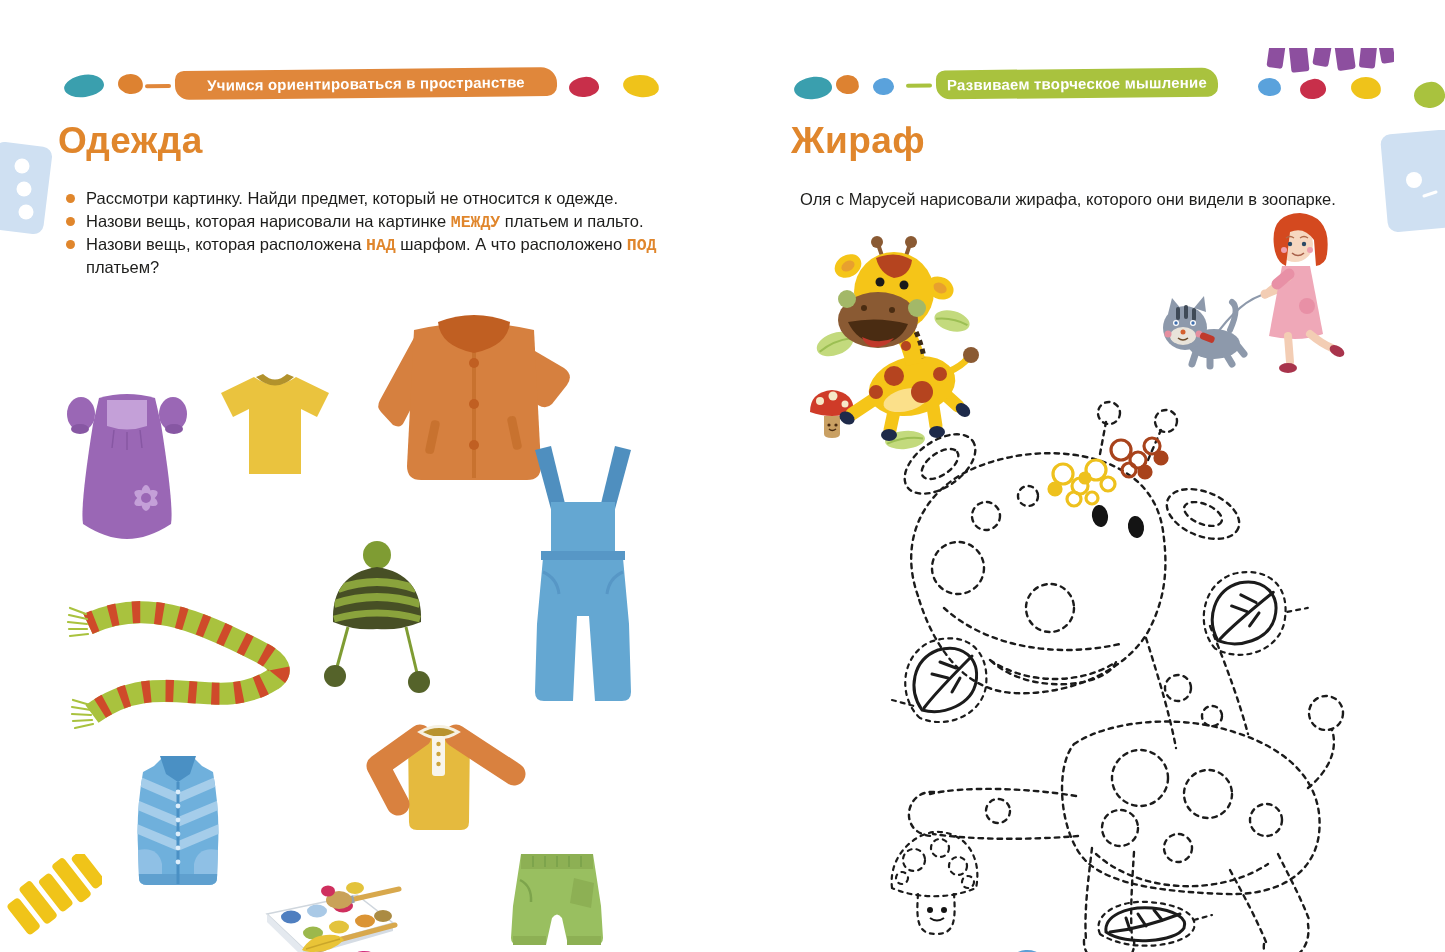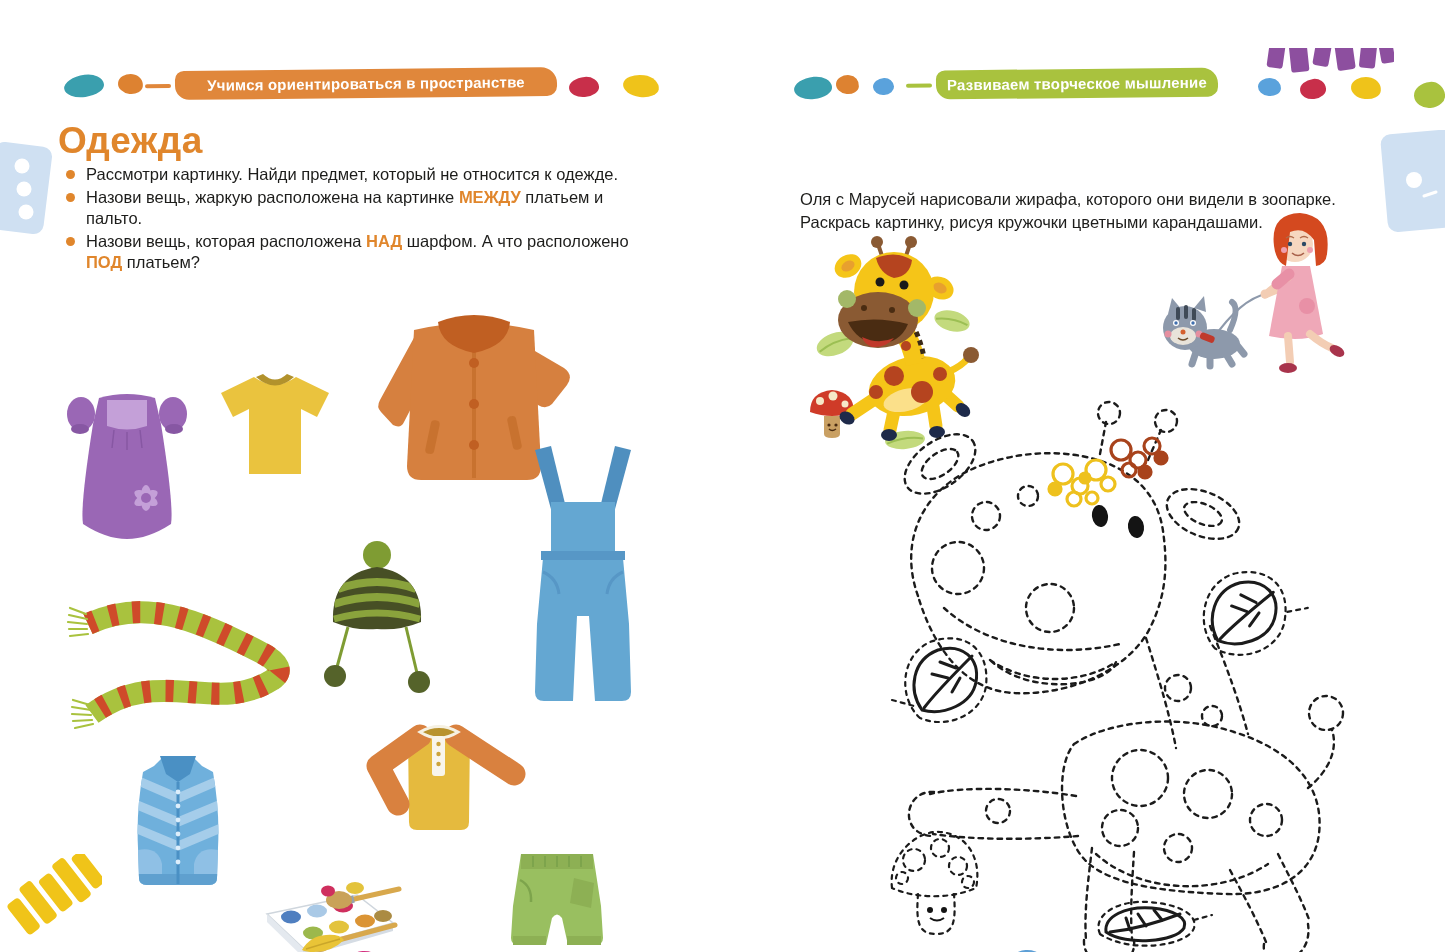--- a/index.html
+++ b/index.html
@@ -10,25 +10,25 @@
   .banner{position:absolute;height:29px;display:flex;align-items:center;justify-content:center;
           color:#fff;font-weight:bold;font-size:15px;letter-spacing:.2px;
           border-radius:9px 16px 10px 14px;transform:rotate(-.6deg);}
   .banner::before{content:"";position:absolute;left:-30px;top:13px;width:26px;height:4px;
           background:inherit;border-radius:3px;}
   .banner-orange{background:var(--banner-orange,#e0873b);}
   .banner-green{background:var(--banner-green,#a9c23e);}
   
   .page-title{position:absolute;width:600px;text-align:left;font-size:37px;font-weight:bold;
           color:var(--accent,#e0862c);letter-spacing:.5px;}
-  .task-list{position:absolute;left:66px;top:116px;width:592px;margin:0;padding:0;list-style:none;}
+  .task-list{position:absolute;left:66px;top:140px;width:592px;margin:0;padding:0;list-style:none;}
   .task-list li{display:flex;gap:11px;font-size:16.5px;line-height:21.5px;margin-bottom:1px;}
   .bullet-dot{flex:0 0 9px;width:9px;height:9px;border-radius:50%;background:var(--accent,#e0862c);
           margin-top:6px;}
-  .hl{color:var(--accent,#e0862c);font-weight:bold;}
+  .hl{color:var(--accent,#e0862c);font-weight:bold;font-family:Liberation Mono, monospace;}
   .intro{position:absolute;left:800px;top:140px;width:590px;font-size:16.5px;line-height:23px;}
   
   .page-num{position:absolute;width:42px;height:42px;display:flex;align-items:center;justify-content:center;
           color:#fff;font-weight:bold;font-size:17px;
           border-radius:46% 54% 52% 48% / 54% 46% 50% 50%;}
   .pn-pink{background:var(--pink,#d43280);}
   .pn-blue{background:var(--blue,#5d9fd6);}
   
   .blob{position:absolute;border-radius:55% 45% 50% 50% / 50% 55% 45% 50%;}
   svg{display:block;}
@@ -93,21 +93,21 @@
 
   <h1 class="page-title" style="left:58px;top:72px;margin:0;">Одежда</h1>
 
   <ul class="task-list">
       <li>
         <span class="bullet-dot"></span>
         <span><span>Рассмотри картинку. Найди предмет, который не относится к одежде.</span></span>
       </li>
       <li>
         <span class="bullet-dot"></span>
-        <span><span>Назови вещь, жаркую расположена на картинке </span><span class="hl">МЕЖДУ</span><span> платьем и пальто.</span></span>
+        <span><span>Назови вещь, которая нарисовали на картинке </span><span class="hl">МЕЖДУ</span><span> платьем и пальто.</span></span>
       </li>
       <li>
         <span class="bullet-dot"></span>
         <span><span>Назови вещь, которая расположена </span><span class="hl">НАД</span><span> шарфом. А что расположено </span><span class="hl">ПОД</span><span> платьем?</span></span>
       </li>
     </ul>
 
   <div class="abs" style="left:0;top:0;">
 
     <svg class="abs" style="left:66px;top:308px" width="122" height="192" viewBox="0 0 122 192">
@@ -274,24 +274,24 @@
 
   <svg class="abs" style="left:300px;top:884px" width="46" height="22" viewBox="0 0 46 22">
     <path d="M2,18 Q10,4 26,3 Q40,2 44,8 Q32,20 14,20 Q6,20 2,18 Z" fill="#e9c437"></path>
     <path d="M6,17 Q22,12 40,7" stroke="#caa62a" stroke-width="1.5" fill="none"></path>
   </svg>
 
   <div class="page-num pn-pink" style="left:344px;top:903px;">
     <span>62</span>
   </div>
 
+  <h1 class="page-title" style="left:791px;top:72px;margin:0;">Жираф</h1>
 
   <div class="intro">
       <div>Оля с Марусей нарисовали жирафа, которого они видели в зоопарке.</div>
-      <div>Раскрась картинку, рисуя кружочки цветными карандашами.</div>
     </div>
 
   <svg class="abs" style="left:800px;top:188px" width="185" height="220" viewBox="0 0 185 220">
     <g>
       <g transform="rotate(-20 35 108)">
           <ellipse cx="35" cy="108" rx="19" ry="11" fill="#c3da7d"></ellipse>
           <path d="M18,110 Q35,104 52,108" stroke="#9cbf53" stroke-width="2" fill="none"></path>
         </g>
       <g transform="rotate(15 152 85)">
           <ellipse cx="152" cy="85" rx="18" ry="10" fill="#c3da7d"></ellipse>

